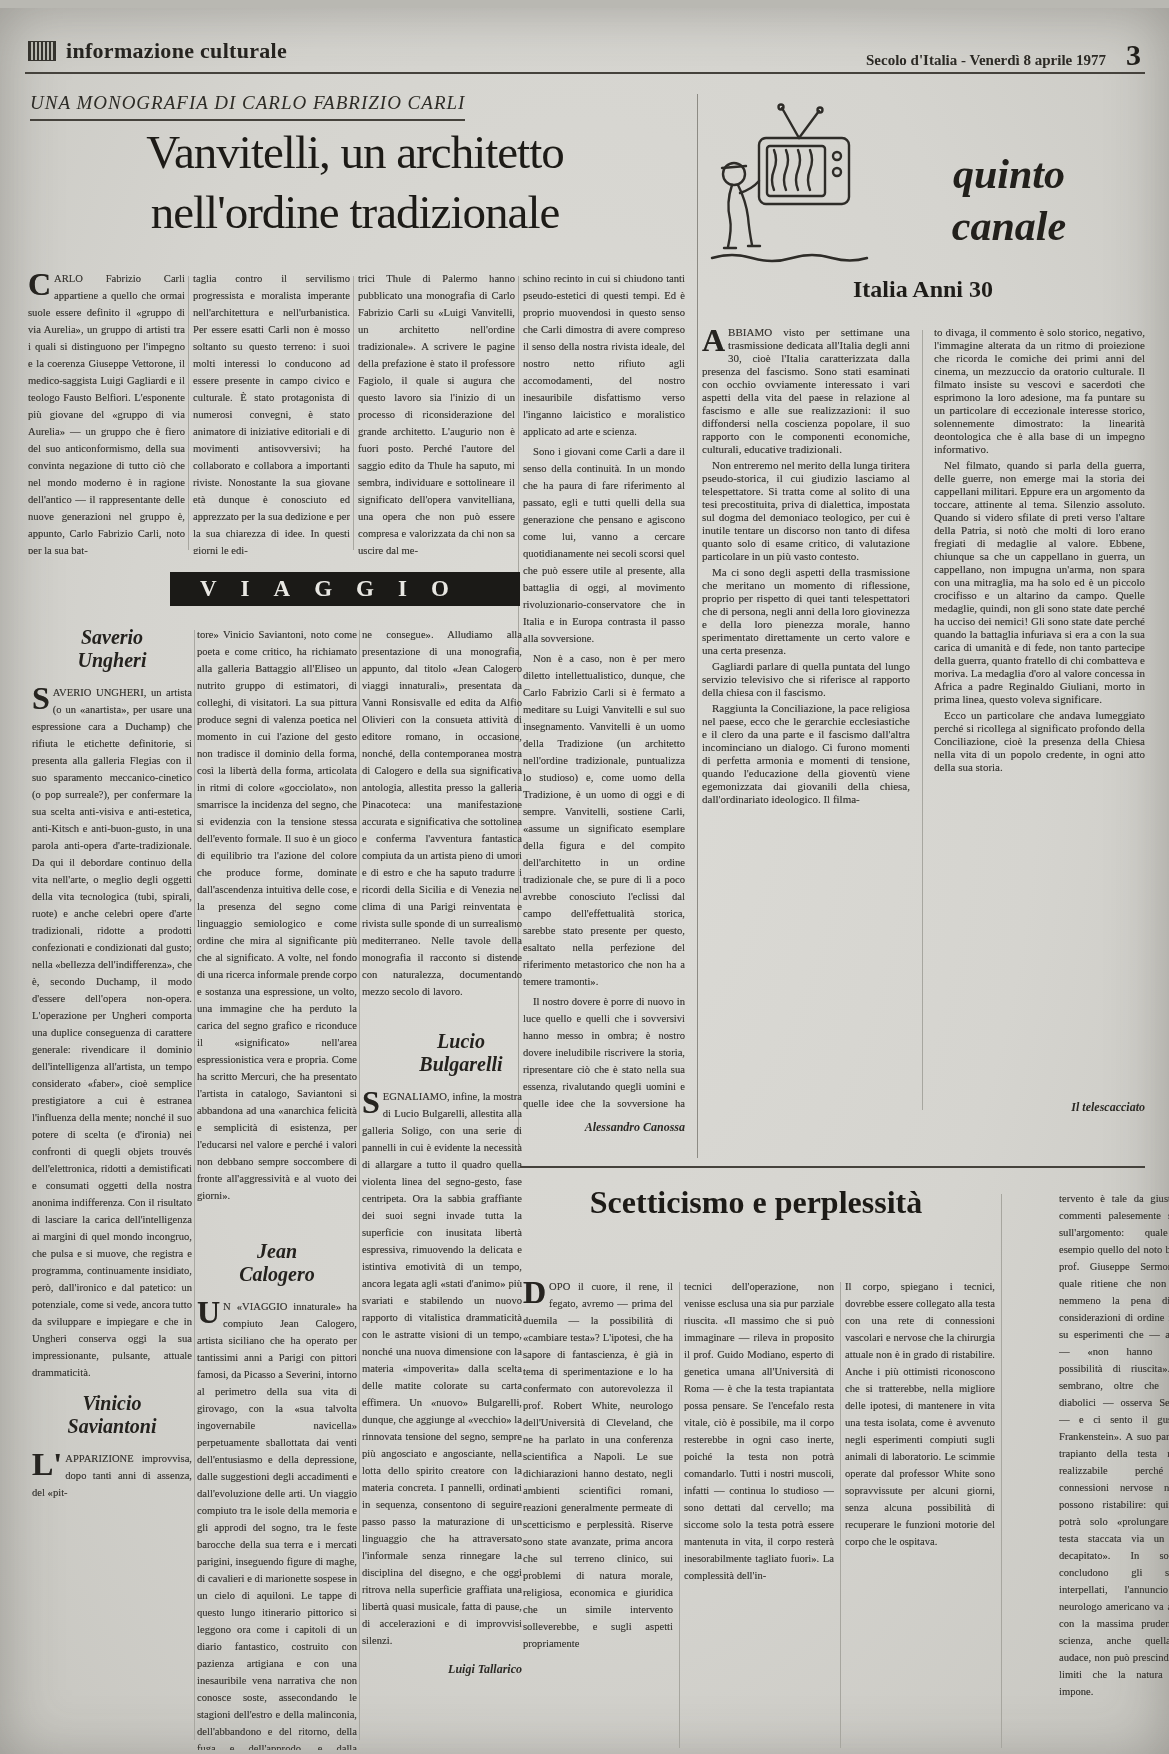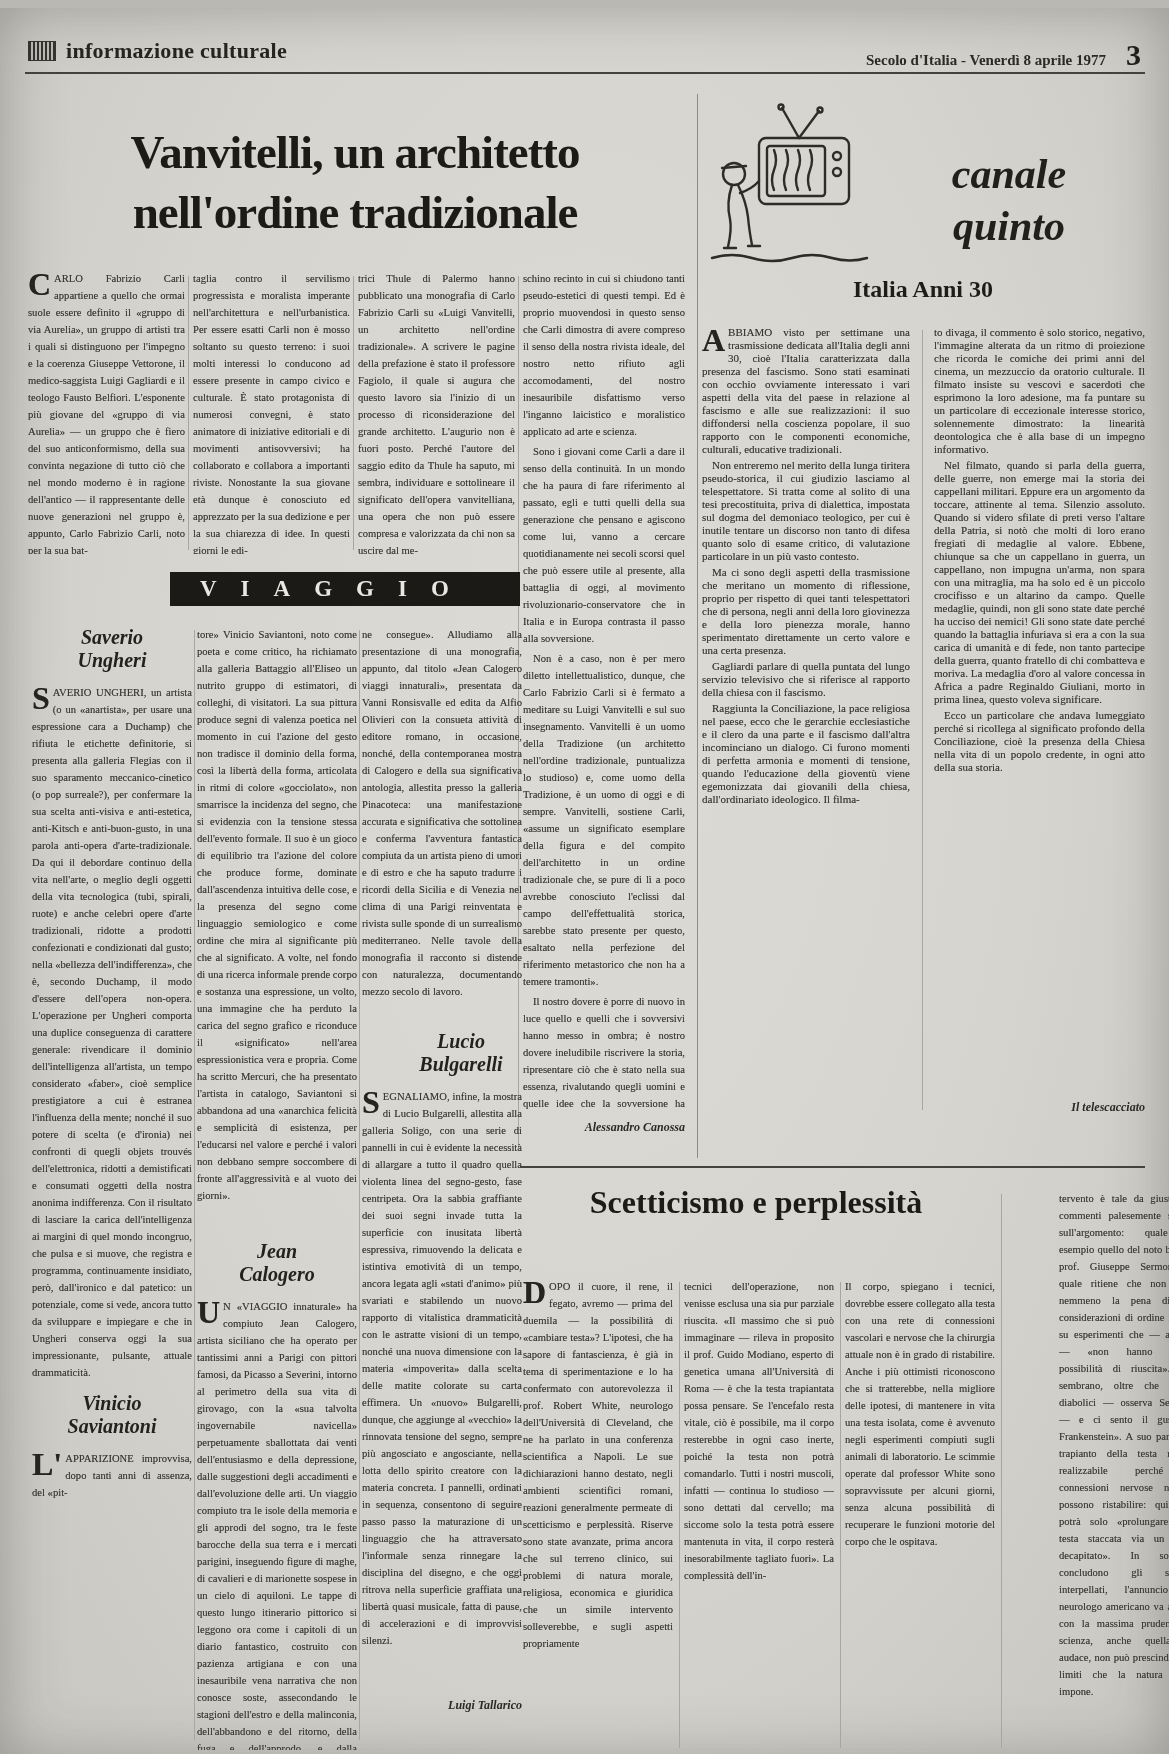--- a/index.html
+++ b/index.html
@@ -17,21 +17,21 @@
   .mast-icon{width:26px;height:18px;background:repeating-linear-gradient(90deg,#35332e 0 2px,#b9b8b0 2px 4px);border:1px solid #35332e;}
   .section-title{font-size:22px;font-weight:bold;color:#262420;letter-spacing:.3px;}
   .mast-right{right:28px;top:30px;display:flex;align-items:baseline;gap:20px;}
   .mast-date{font-size:15px;font-weight:bold;color:#2c2a25;}
   .pageno{font-size:30px;font-weight:bold;color:#201e1a;}
   .rule{background:#45423c;}
   .header-rule{left:25px;top:64px;width:1120px;height:2px;}
   
   .kicker{left:30px;top:84px;font-size:19px;font-style:italic;letter-spacing:1px;color:#2e2c27;
     border-bottom:2px solid #45423c;padding-bottom:5px;}
-  .headline{left:30px;top:114px;width:650px;text-align:center;font-weight:bold;color:#1d1b17;
+  .headline{left:30px;top:114px;width:650px;text-align:center;font-weight:normal;color:#1d1b17;
     font-size:47px;line-height:60px;letter-spacing:-1px;}
   .col{
     text-align:justify;font-size:10.6px;line-height:17px;color:#3a3833;
     overflow:hidden;text-shadow:0 0 .4px rgba(46,44,40,.5);
   }
   .col p{margin:0 0 3px 0;text-indent:10px;}
   .col p:first-child{text-indent:0;}
   .dc::first-letter{float:left;font-size:32px;line-height:26px;font-weight:bold;padding:1px 3px 0 0;color:#262420;}
   .vrule{background:#a7a69f;width:1px;}
   .vrule-main{background:#8d8b84;width:1px;left:697px;top:86px;height:1064px;}
@@ -58,20 +58,21 @@
   <div class="abs mast-left">
     <span class="mast-icon"></span>
     <span class="section-title">informazione culturale</span>
   </div>
   <div class="abs mast-right">
     <span class="mast-date">Secolo d'Italia  -  Venerdì 8 aprile 1977</span>
     <span class="pageno">3</span>
   </div>
   <div class="abs rule header-rule"></div>
 
+  <div class="abs kicker">UNA MONOGRAFIA DI CARLO FABRIZIO CARLI</div>
   <div class="abs headline">
     <div>Vanvitelli, un architetto</div>
     <div>nell'ordine tradizionale</div>
   </div>
 
   <div class="abs col" style="left:28px;top:262px;width:157px;height:284px;">
     <p class="dc">CARLO Fabrizio Carli appartiene a quello che ormai suole essere definito il «gruppo di via Aurelia», un gruppo di artisti tra i quali si distinguono per l'impegno e la coerenza Giuseppe Vettorone, il medico-saggista Luigi Gagliardi e il teologo Fausto Belfiori. L'esponente più giovane del «gruppo di via Aurelia» — un gruppo che è fiero del suo anticonformismo, della sua convinta negazione di tutto ciò che nel mondo moderno è in ragione dell'antico — il rappresentante delle nuove generazioni nel gruppo è, appunto, Carlo Fabrizio Carli, noto per la sua bat-</p>
   </div>
   <div class="abs col" style="left:193px;top:262px;width:157px;height:284px;">
     <p>taglia contro il servilismo progressista e moralista imperante nell'architettura e nell'urbanistica. Per essere esatti Carli non è mosso soltanto su questo terreno: i suoi molti interessi lo conducono ad essere presente in campo civico e culturale. È stato protagonista di numerosi convegni, è stato animatore di iniziative editoriali e di movimenti antisovversivi; ha collaborato e collabora a importanti riviste. Nonostante la sua giovane età dunque è conosciuto ed apprezzato per la sua dedizione e per la sua chiarezza di idee. In questi giorni le edi-</p>
@@ -108,22 +109,22 @@
     <circle class="stroke" cx="32" cy="76" r="11"></circle>
     <path class="stroke" d="M20 70 L44 68"></path>
     <path class="stroke" d="M30 87 q-6 18 -2 34 q2 10 -2 28"></path>
     <path class="stroke" d="M36 87 q8 16 10 32 q1 12 4 28"></path>
     <path class="stroke" d="M38 95 q12 -4 19 -12"></path>
     <path class="stroke" d="M22 150 h12"></path>
     <path class="stroke" d="M46 148 h12"></path>
     <path class="stroke" d="M10 160 q20 -6 40 0 q20 6 40 0 q20 -6 40 0 q18 5 35 0"></path>
   </svg>
   <div class="abs quinto">
+    <div>quinto</div>
     <div>canale</div>
-    <div>quinto</div>
   </div>
 
   <div class="abs italia-title">Italia Anni 30</div>
   <div class="abs col" style="left:702px;top:318px;width:208px;height:786px;font-size:11px;line-height:13px;">
     <p class="dc">ABBIAMO visto per settimane una trasmissione dedicata all'Italia degli anni 30, cioè l'Italia caratterizzata dalla presenza del fascismo. Sono stati esaminati con occhio ovviamente interessato i vari aspetti della vita del paese in relazione al fascismo e alle sue realizzazioni: il suo diffondersi nella coscienza popolare, il suo rapporto con le componenti economiche, culturali, educative tradizionali.</p>
     <p>Non entreremo nel merito della lunga tiritera pseudo-storica, il cui giudizio lasciamo al telespettatore. Si tratta come al solito di una tesi precostituita, priva di dialettica, impostata sul dogma del demoniaco teologico, per cui è inutile tentare un discorso non tanto di difesa quanto solo di esame critico, di valutazione particolare in un più vasto contesto.</p>
     <p>Ma ci sono degli aspetti della trasmissione che meritano un momento di riflessione, proprio per rispetto di quei tanti telespettatori che di persona, negli anni della loro giovinezza e della loro pienezza morale, hanno sperimentato direttamente un certo valore e una certa presenza.</p>
     <p>Gagliardi parlare di quella puntata del lungo servizio televisivo che si riferisce al rapporto della chiesa con il fascismo.</p>
     <p>Raggiunta la Conciliazione, la pace religiosa nel paese, ecco che le gerarchie ecclesiastiche e il clero da una parte e il fascismo dall'altra incominciano un dialogo. Ci furono momenti di perfetta armonia e momenti di tensione, quando l'educazione della gioventù viene egemonizzata dai giovanili della chiesa, dall'ordinariato ideologico. Il filma-</p>
   </div>
@@ -154,21 +155,21 @@
     <p class="dc">UN «VIAGGIO innaturale» ha compiuto Jean Calogero, artista siciliano che ha operato per tantissimi anni a Parigi con pittori famosi, da Picasso a Severini, intorno al perimetro della sua vita di girovago, con la «sua talvolta ingovernabile navicella» perpetuamente sballottata dai venti dell'entusiasmo e della depressione, dalle suggestioni degli accadimenti e dall'evoluzione delle arti. Un viaggio compiuto tra le isole della memoria e gli approdi del sogno, tra le feste barocche della sua terra e i mercati parigini, inseguendo figure di maghe, di cavalieri e di marionette sospese in un cielo di aquiloni. Le tappe di questo lungo itinerario pittorico si leggono ora come i capitoli di un diario fantastico, costruito con pazienza artigiana e con una inesauribile vena narrativa che non conosce soste, assecondando le stagioni dell'estro e della malinconia, dell'abbandono e del ritorno, della fuga e dell'approdo, e dalla repulsione che</p>
   </div>
 
   <div class="abs col" style="left:362px;top:618px;width:160px;height:396px;">
     <p>ne consegue». Alludiamo alla presentazione di una monografia, appunto, dal titolo «Jean Calogero viaggi innaturali», presentata da Vanni Ronsisvalle ed edita da Alfio Olivieri con la consueta attività di editore romano, in occasione, nonché, della contemporanea mostra di Calogero e della sua significativa antologia, allestita presso la galleria Pinacoteca: una manifestazione accurata e significativa che sottolinea e conferma l'avventura fantastica compiuta da un artista pieno di umori e di estro e che ha saputo tradurre i ricordi della Sicilia e di Venezia nel clima di una Parigi reinventata e rivista sulle sponde di un surrealismo mediterraneo. Nelle tavole della monografia il racconto si distende con naturalezza, documentando mezzo secolo di lavoro.</p>
   </div>
   <div class="abs mheading" style="left:381px;top:1022px;width:160px;box-sizing:border-box;">Lucio Bulgarelli</div>
   <div class="abs col" style="left:362px;top:1080px;width:160px;height:604px;">
     <p class="dc">SEGNALIAMO, infine, la mostra di Lucio Bulgarelli, allestita alla galleria Soligo, con una serie di pannelli in cui è evidente la necessità di allargare a tutto il quadro quella violenta linea del segno-gesto, fase centripeta. Ora la sabbia graffiante dei suoi segni invade tutta la superficie con inusitata libertà espressiva, rimuovendo la delicata e istintiva emotività di un tempo, ancora legata agli «stati d'animo» più svariati e stabilendo un nuovo rapporto di vitalistica drammaticità con le astratte visioni di un tempo, nonché una nuova dimensione con la materia «impoverita» dalla scelta delle matite colorate su carta effimera. Un «nuovo» Bulgarelli, dunque, che aggiunge al «vecchio» la rinnovata tensione del segno, sempre più angosciato e angosciante, nella lotta dello spirito creatore con la materia concreta. I pannelli, ordinati in sequenza, consentono di seguire passo passo la maturazione di un linguaggio che ha attraversato l'informale senza rinnegare la disciplina del disegno, e che oggi ritrova nella superficie graffiata una libertà quasi musicale, fatta di pause, di accelerazioni e di improvvisi silenzi.</p>
   </div>
-  <div class="abs signature" style="left:362px;top:1690px;width:160px;">Luigi Tallarico</div>
+  <div class="abs signature" style="left:362px;top:1654px;width:160px;">Luigi Tallarico</div>
 
   <div class="abs vrule" style="left:194px;top:622px;height:1110px;"></div>
   <div class="abs vrule" style="left:359px;top:622px;height:1110px;"></div>
 
   <div class="abs rule trap-rule"></div>
   <div class="abs trap-headline">
     <div>Scetticismo e perplessità</div>
   </div>
   <div class="abs col" style="left:523px;top:1270px;width:150px;height:474px;">
     <p class="dc">DOPO il cuore, il rene, il fegato, avremo — prima del duemila — la possibilità di «cambiare testa»? L'ipotesi, che ha sapore di fantascienza, è già in tema di sperimentazione e lo ha confermato con autorevolezza il prof. Robert White, neurologo dell'Università di Cleveland, che ne ha parlato in una conferenza scientifica a Napoli. Le sue dichiarazioni hanno destato, negli ambienti scientifici romani, reazioni generalmente permeate di scetticismo e perplessità. Riserve sono state avanzate, prima ancora che sul terreno clinico, sui problemi di natura morale, religiosa, economica e giuridica che un simile intervento solleverebbe, e sugli aspetti propriamente</p>

